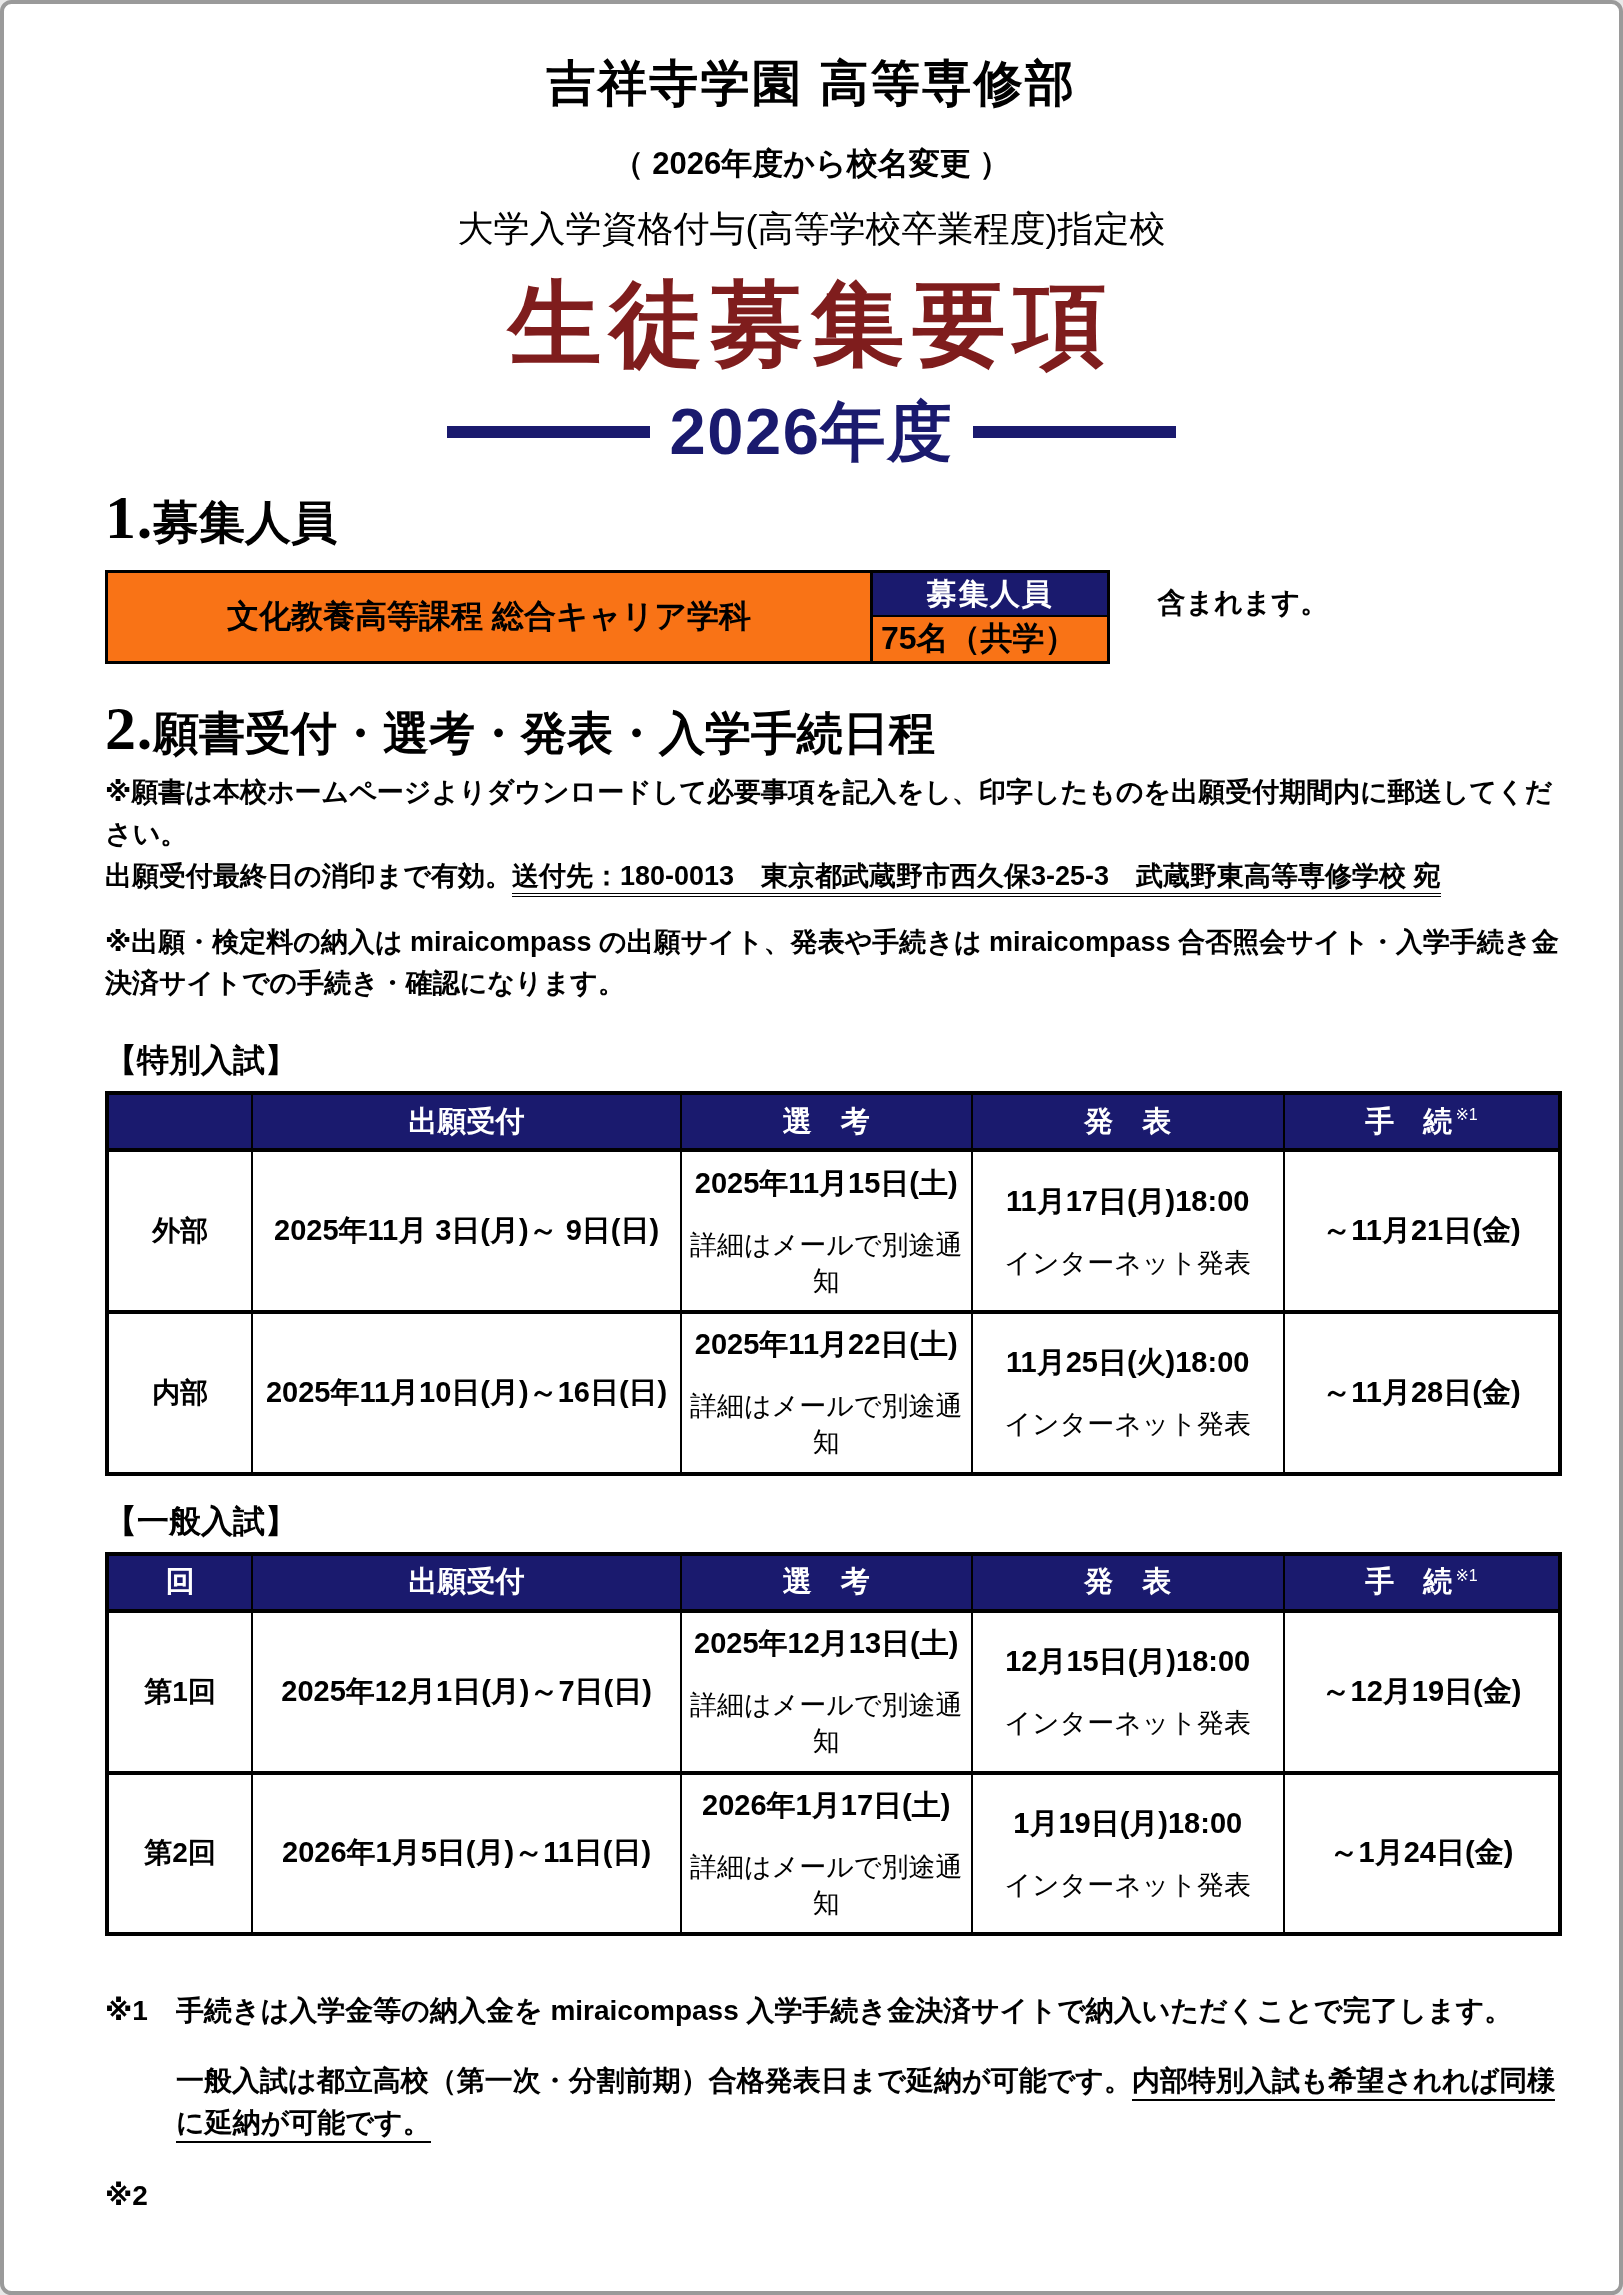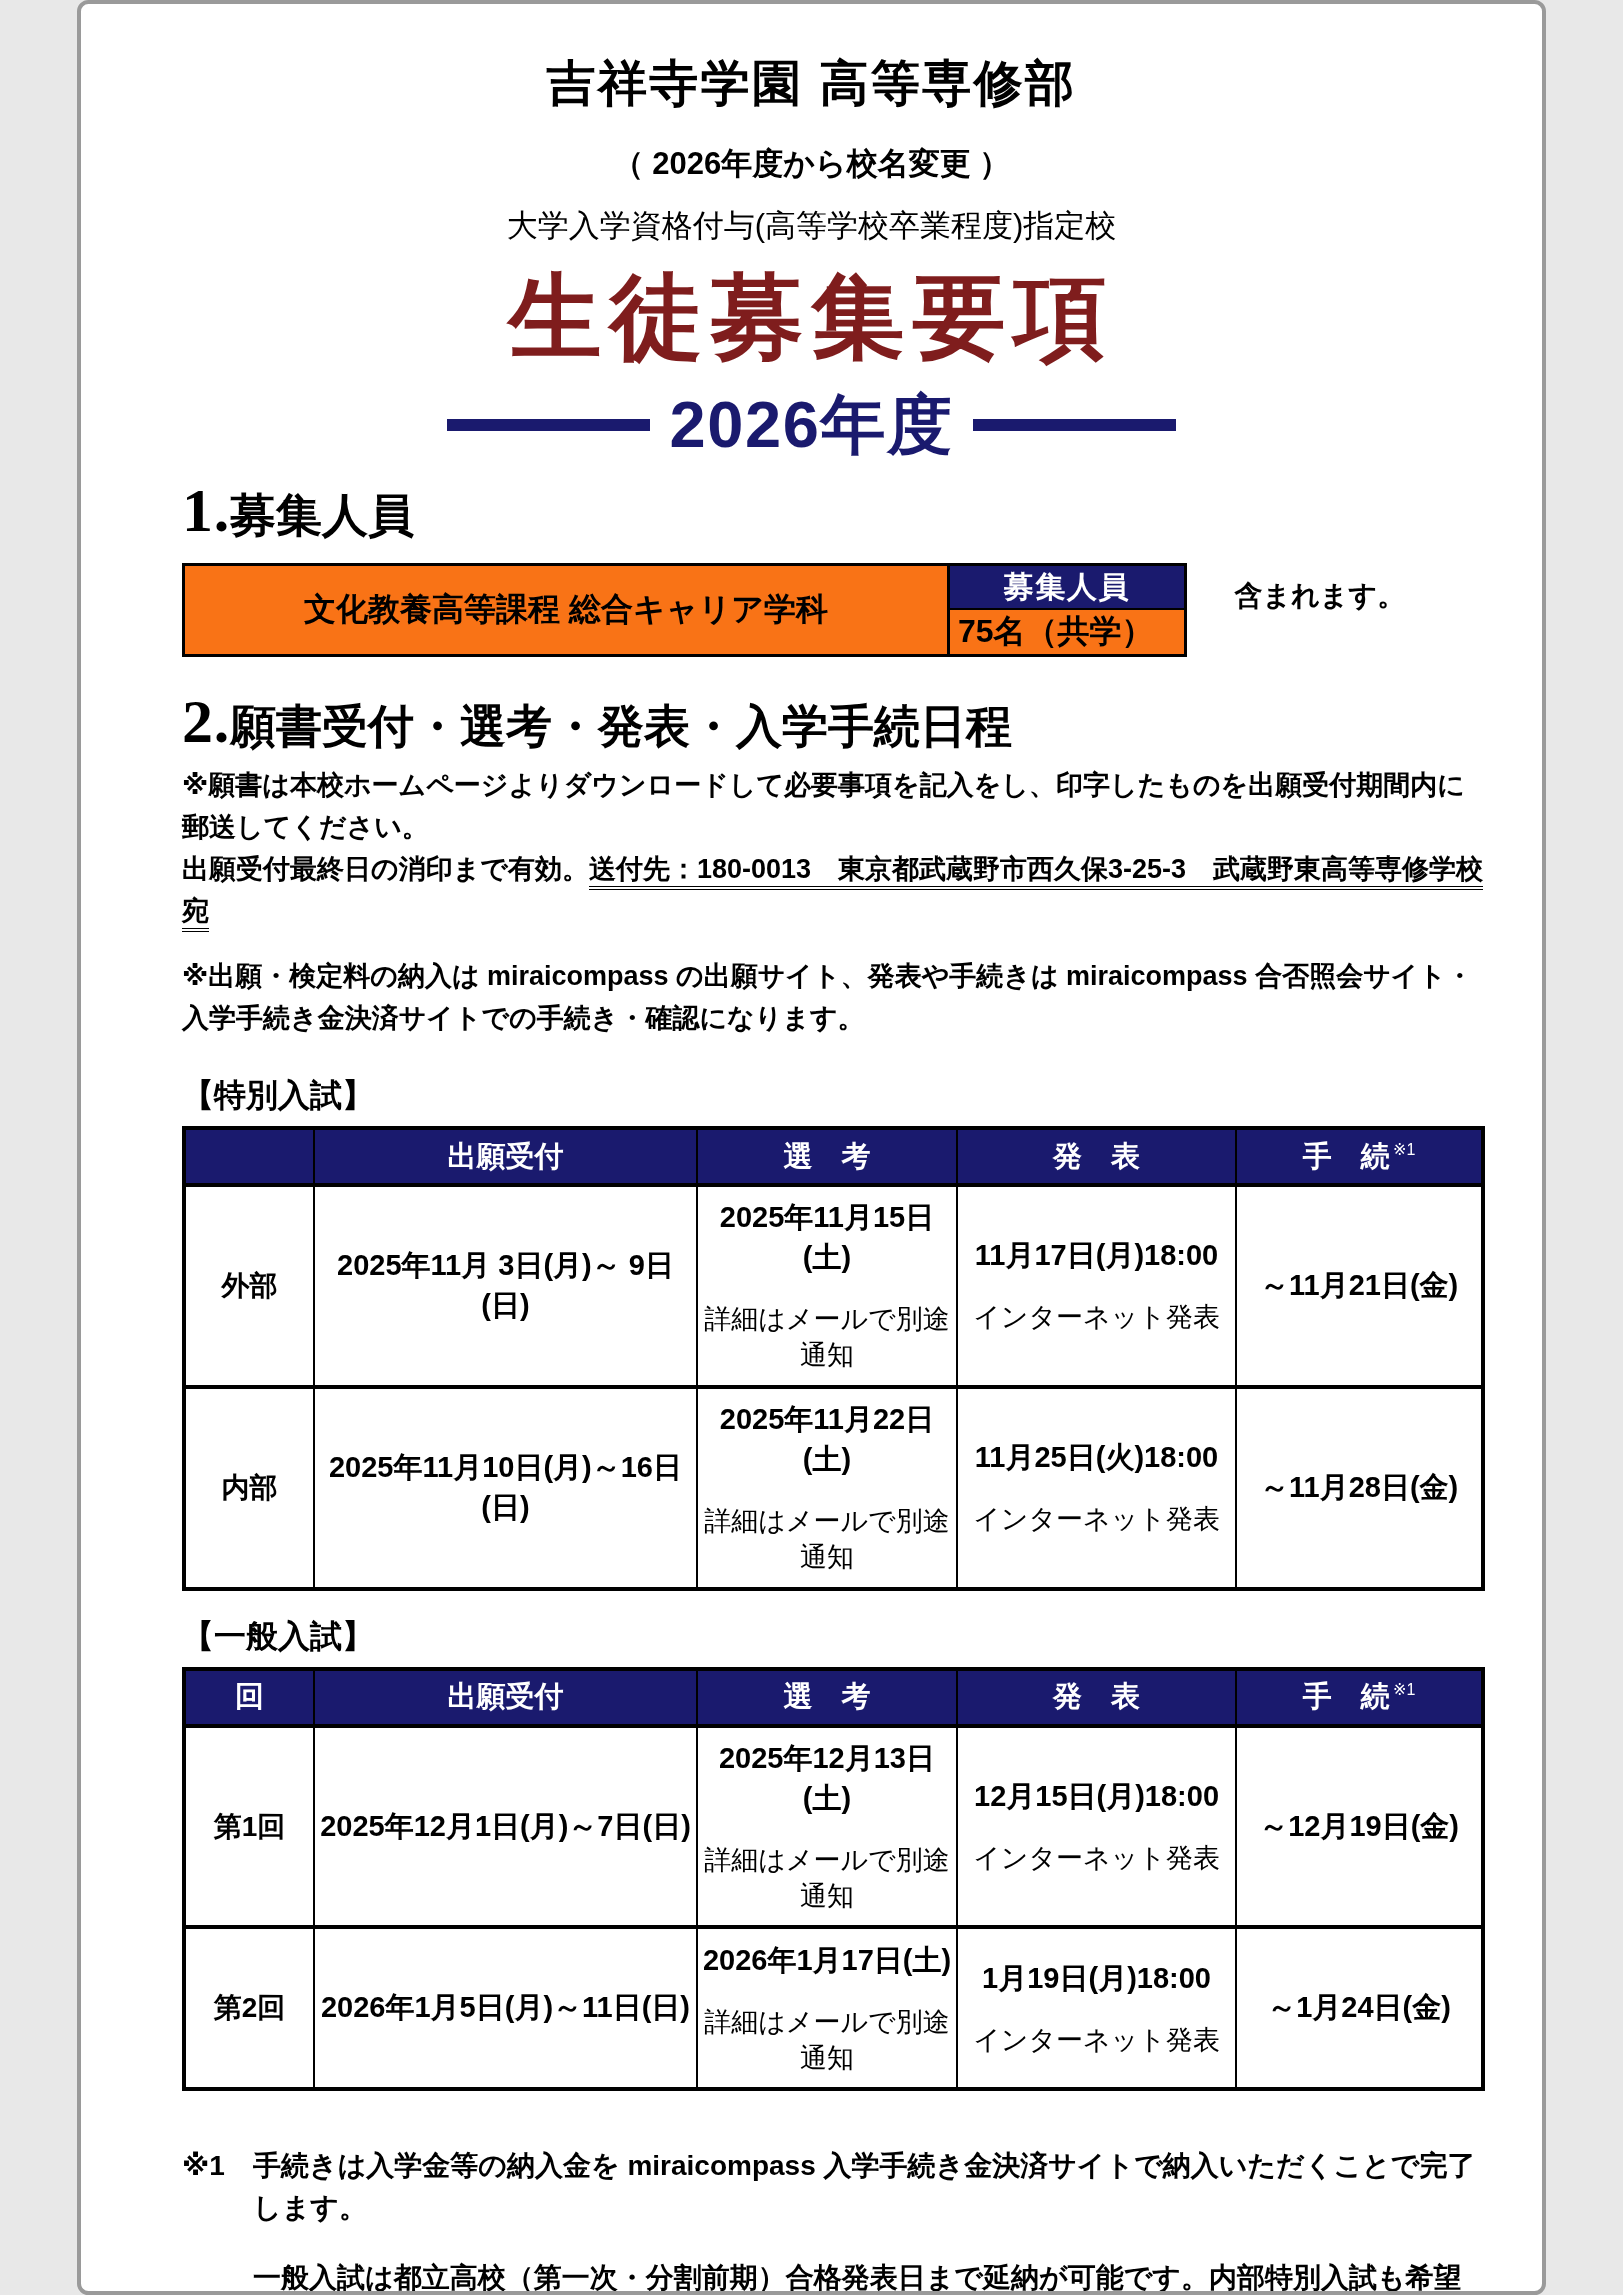--- a/index.html
+++ b/index.html
@@ -1,32 +1,32 @@
 <!DOCTYPE html>
 <html lang="ja" style="font-size:13px"><head>
 <meta charset="utf-8">
 <style>
   * { box-sizing: border-box; margin: 0; padding: 0; }
   body { background: #e8e8e8; font-family: "Liberation Sans", "DejaVu Sans", sans-serif; }
   .page {
     position: relative;
-    width: 1469px; height: 2295px;
+    width: 1623px; height: 2295px;
     margin: 0 auto;
     background: #ffffff;
     border: 4px solid #9a9a9a;
     border-radius: 11.4px;
     overflow: hidden;
     color: #000;
   }
 
   
   .doc-header { text-align: center; }
   .school-title { margin-top: 47px; font-size: 49px; font-weight: 800; letter-spacing: 2.4px; }
   .name-change  { margin-top: 26px; font-size: 31px; font-weight: 700; }
-  .designation  { margin-top: 19.5px; font-size: 31px; font-weight: 500; }
+  .designation  { margin-top: 19.5px; font-size: 36px; font-weight: 500; }
   .main-title   { margin-top: 8px; font-size: 93px; font-weight: 800; color: #7f1d1d; letter-spacing: 8px; }
   .year-band { margin-top: 0px; display: flex; align-items: center; justify-content: center; }
   .year-band .bar { width: 203px; height: 12px; background: #1a1a6e; }
   .year-band .bar.left { margin-right: 19.5px; }
   .year-band .bar.right { margin-left: 19.5px; }
   .year-text { font-size: 65px; font-weight: 800; color: #1a1a6e; letter-spacing: 1.6px; }
 
   
   .content { padding: 0 57px 0 101px; }
   .sec-heading { display: flex; align-items: baseline; }

